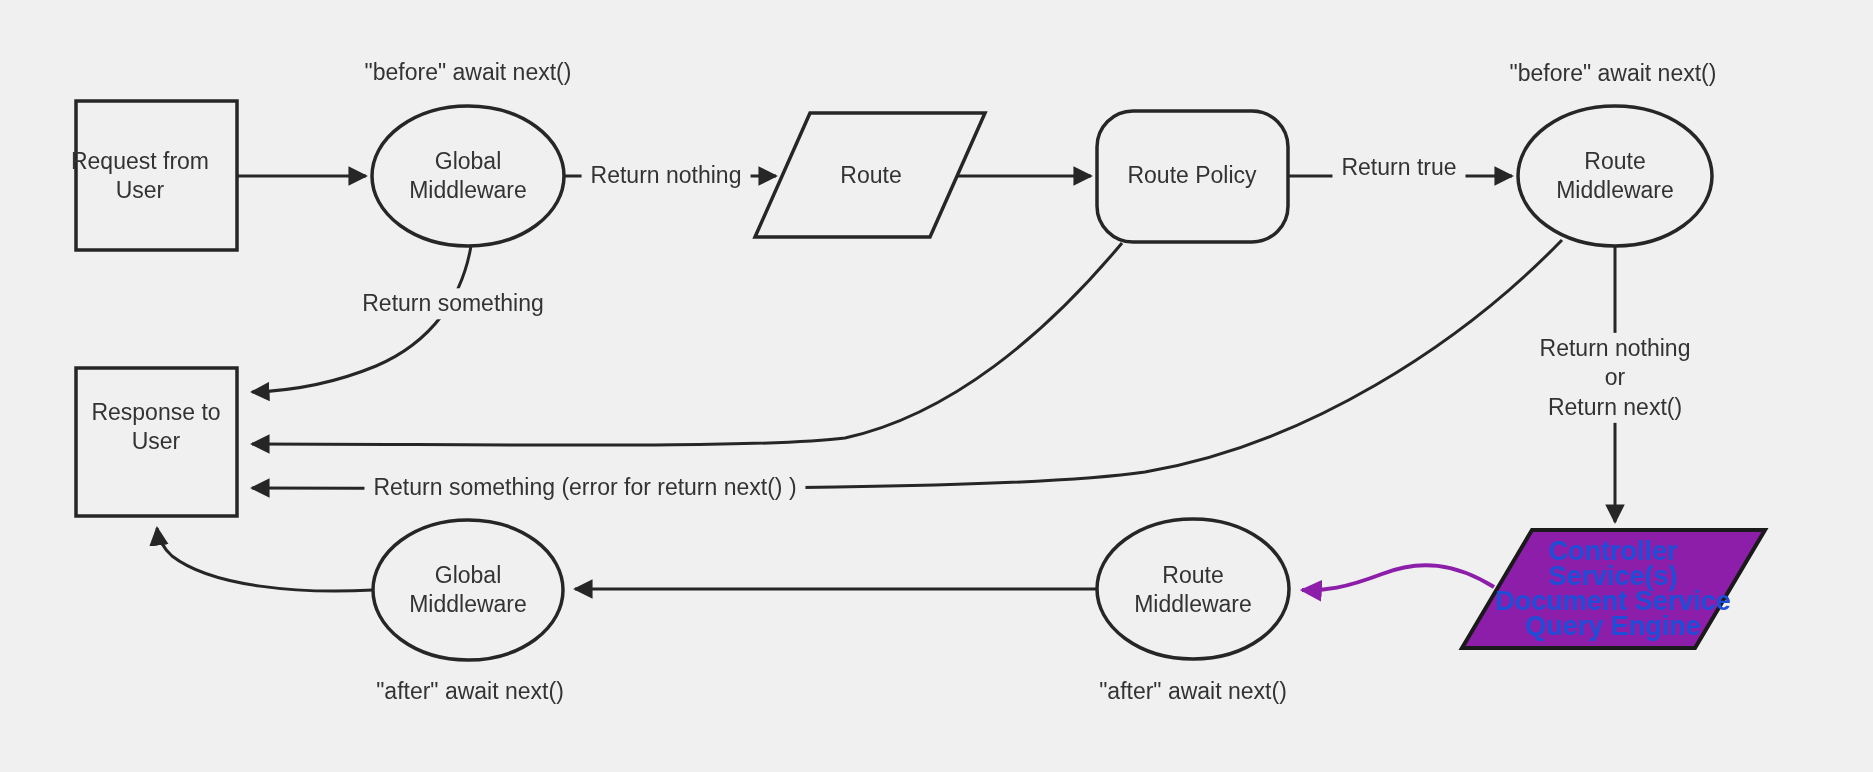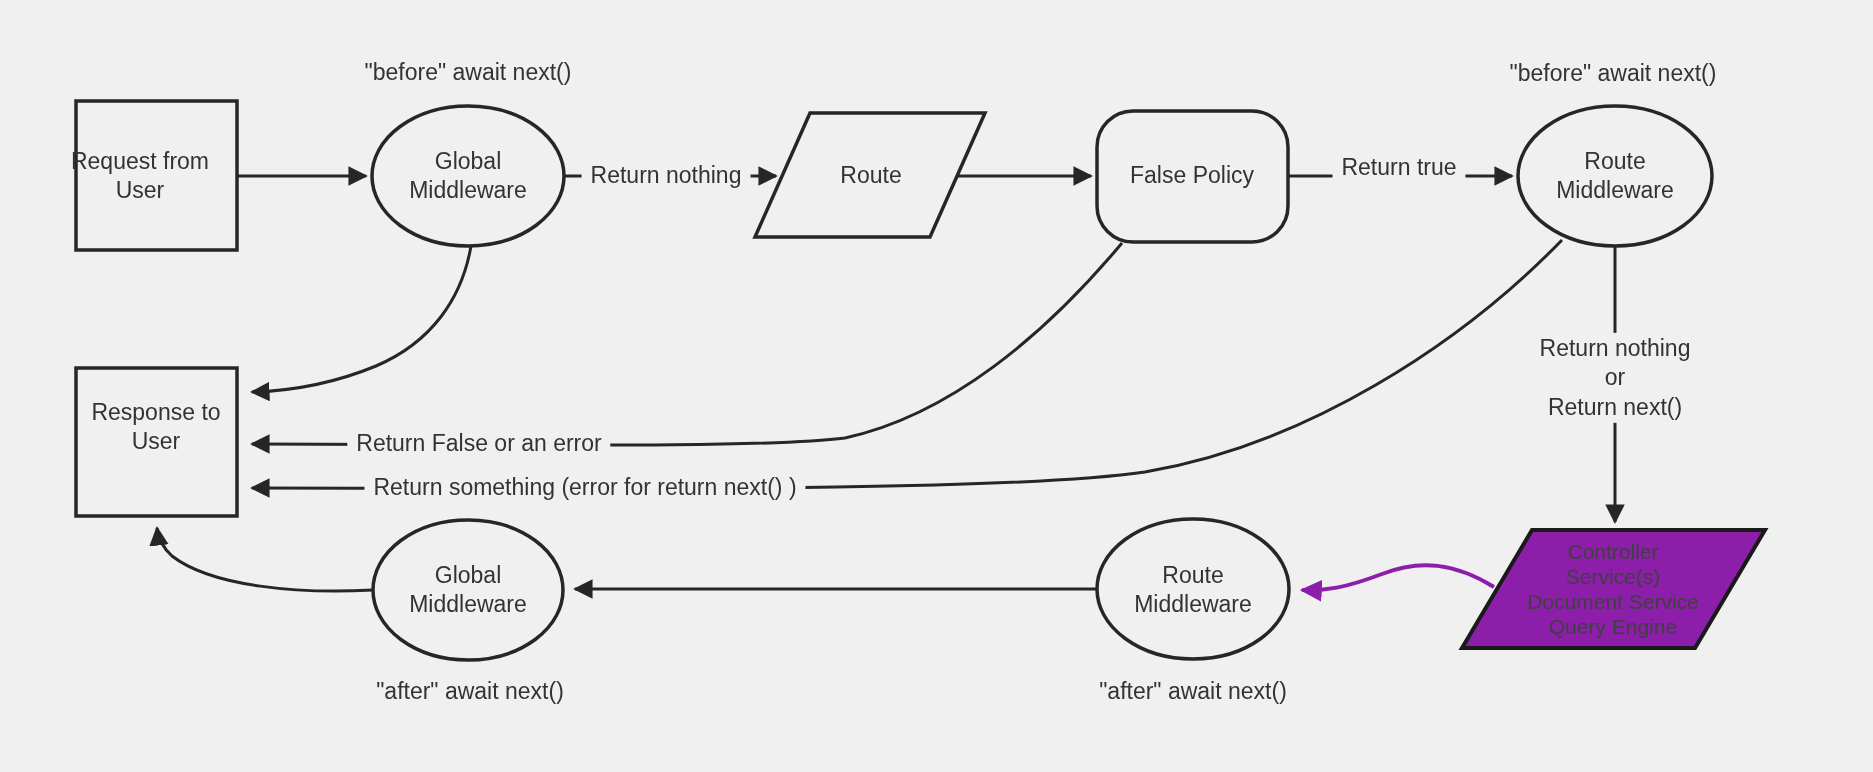--- a/index.html
+++ b/index.html
@@ -30,23 +30,23 @@
     transform:translate(-50%,-50%);
     font-size:23px;
     line-height:1.28;
     white-space:pre-line;
     text-align:center;
     color:var(--text);
   }
   .lbl.on-line{background:var(--bg);padding:1px 9px;}
   .lbl.node-label{padding:0;}
   .lbl.controller-label{
-    color:#404040;
-    font-weight:normal;
-    font-size:21px;
+    color:#1d4ed8;
+    font-weight:bold;
+    font-size:27px;
     line-height:25px;
   }
 </style>
 </head>
 <body>
 
 <div class="canvas">
 
   <svg class="diagram" width="1873" height="772" viewBox="0 0 1873 772">
     <defs>
@@ -79,39 +79,39 @@
     <ellipse class="shape" cx="468" cy="590" rx="95" ry="70"></ellipse>
     <ellipse class="shape" cx="1193" cy="589" rx="96" ry="70"></ellipse>
     <polygon class="shape purple-node" points="1462,648 1532,530 1765,530 1695,648"></polygon>
   </svg>
 
   <div class="lbl node-label" style="left:140px;top:176px;">Request from
 User</div>
   <div class="lbl node-label" style="left:468px;top:176px;">Global
 Middleware</div>
   <div class="lbl node-label" style="left:871px;top:176px;">Route</div>
-  <div class="lbl node-label" style="left:1192px;top:176px;">False Policy</div>
+  <div class="lbl node-label" style="left:1192px;top:176px;">Route Policy</div>
   <div class="lbl node-label" style="left:1615px;top:176px;">Route
 Middleware</div>
   <div class="lbl node-label" style="left:156px;top:427px;">Response to
 User</div>
   <div class="lbl node-label" style="left:468px;top:590px;">Global
 Middleware</div>
   <div class="lbl node-label" style="left:1193px;top:590px;">Route
 Middleware</div>
   <div class="lbl controller-label" style="left:1613px;top:589px;">Controller
 Service(s)
 Document Service
 Query Engine</div>
 
   <div class="lbl" style="left:468px;top:73px;">"before" await next()</div>
   <div class="lbl" style="left:1613px;top:74px;">"before" await next()</div>
   <div class="lbl on-line" style="left:666px;top:176px;">Return nothing</div>
   <div class="lbl on-line" style="left:1399px;top:168px;">Return true</div>
-  <div class="lbl on-line" style="left:479px;top:444px;">Return False or an error</div>
+  <div class="lbl on-line" style="left:453px;top:304px;">Return something</div>
   <div class="lbl on-line" style="left:585px;top:488px;">Return something (error for return next() )</div>
   <div class="lbl on-line" style="left:1615px;top:378px;">Return nothing
 or
 Return next()</div>
   <div class="lbl" style="left:470px;top:692px;">"after" await next()</div>
   <div class="lbl" style="left:1193px;top:692px;">"after" await next()</div>
 
 </div>
 
 </body></html>

